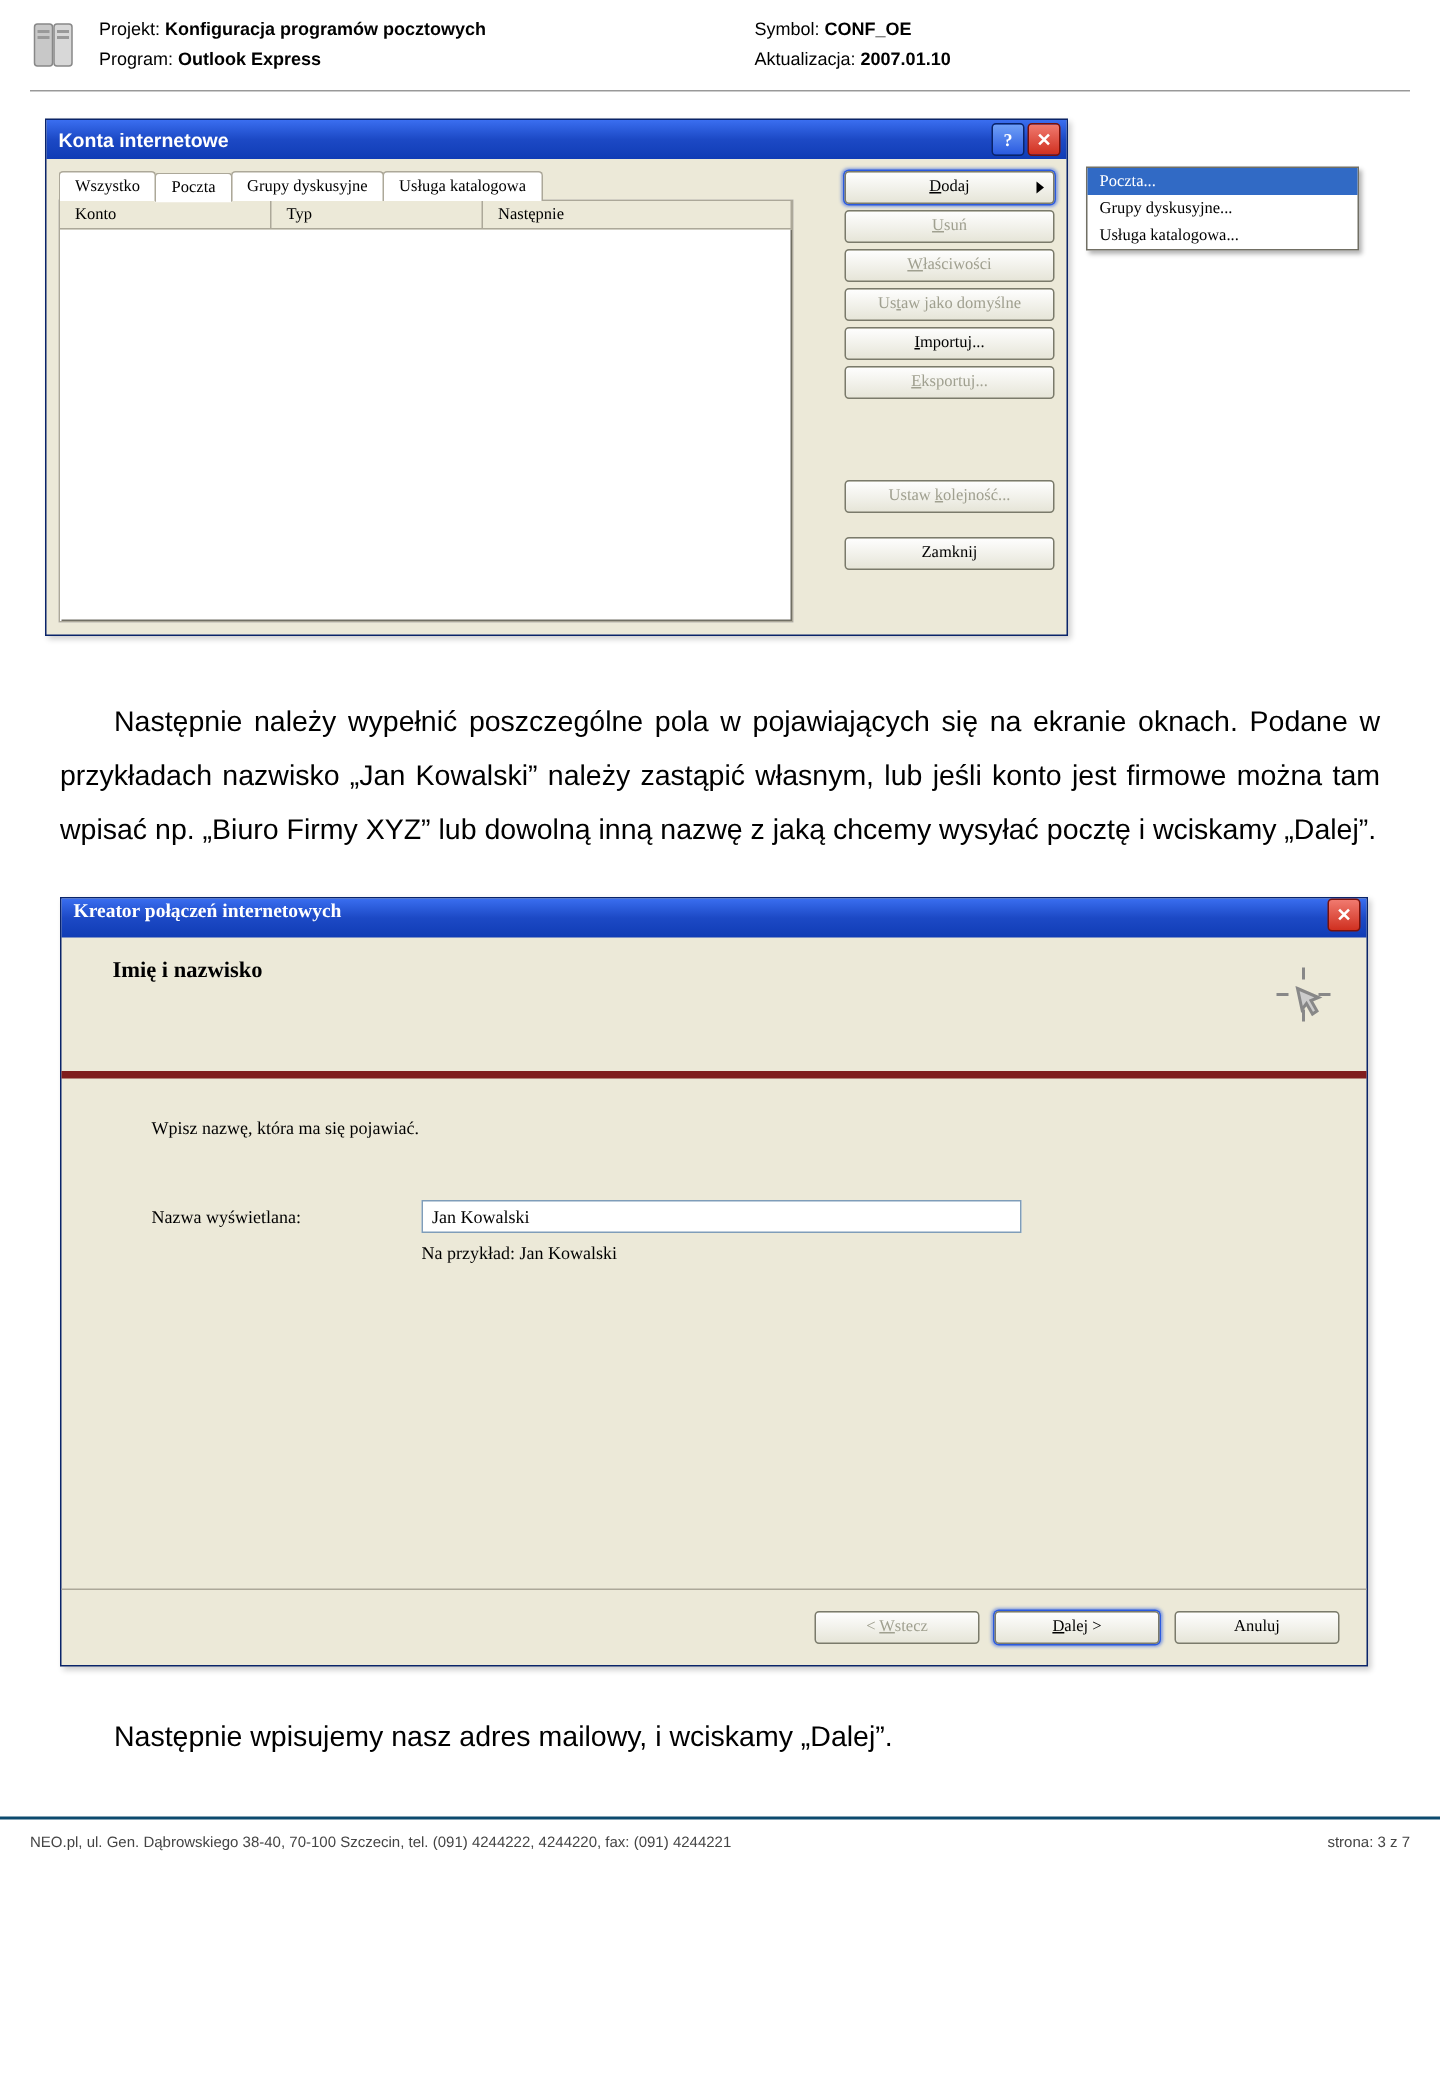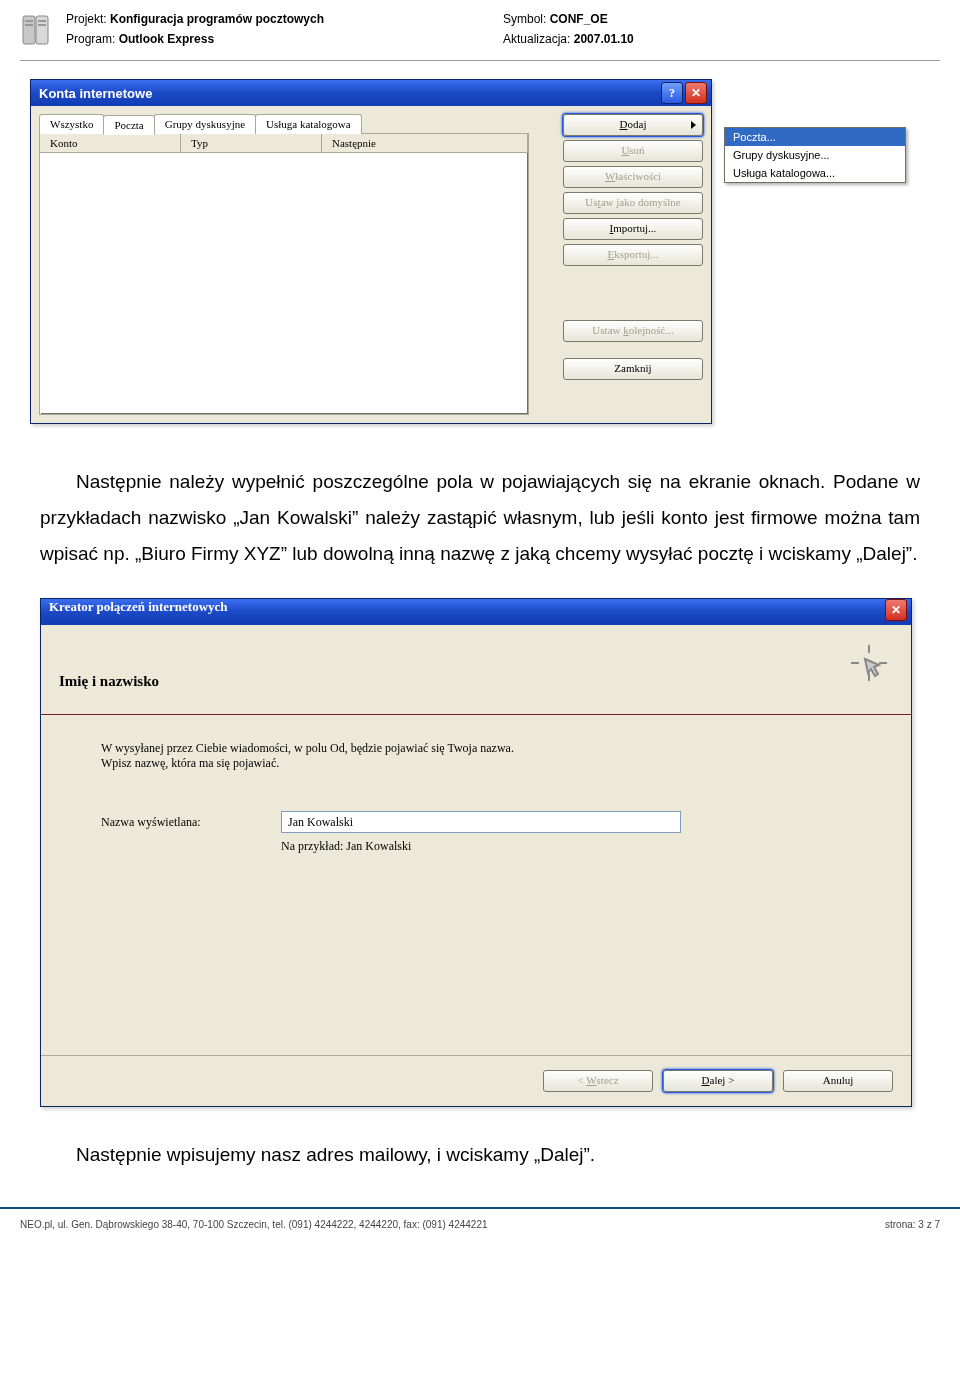--- a/index.html
+++ b/index.html
@@ -149,26 +149,26 @@
   right: 6px;
   top: 50%;
   transform: translateY(-50%);
   border-left: 5px solid #000;
   border-top: 4px solid transparent;
   border-bottom: 4px solid transparent;
 }
 .popup {
   position: absolute;
   left: 694px;
-  top: 48px;
+  top: 32px;
   width: 180px;
   background: #fff;
   border: 1px solid #716f64;
   box-shadow: 2px 2px 3px rgba(0,0,0,0.3);
-  font-family: Liberation Sans, sans-serif;
+  font-family: Liberation Serif, serif;
   font-size: 11px;
 }
 .popup .item { padding: 3px 8px; }
 .popup .item.hi { background: #316ac5; color:#fff; }
 .body-text {
   font-family: Verdana, sans-serif;
   font-size: 19px;
   line-height: 1.9;
   text-align: justify;
   margin: 40px 20px 26px 20px;
@@ -187,25 +187,25 @@
   display: flex;
   align-items: flex-start;
   padding: 0 4px 0 8px;
   color: #fff;
   font-family: Tahoma;
   font-size: 13px;
   font-weight: bold;
 }
 .wizard .w-titlebar .spacer { flex: 1; }
 .wiz-head {
-  padding: 14px 18px 24px 18px;
-  display: flex;
-  align-items: flex-end;
+  padding: 14px 18px 24px 34px;
+  display: flex;
+  align-items: flex-start;
   justify-content: space-between;
-  border-bottom: 1px solid #7f1d1d;
+  border-bottom: 5px solid #7f1d1d;
 }
 .wiz-head .title { font-family: Tahoma; font-size: 15px; font-weight: bold; }
 .wiz-body {
   padding: 26px 60px 10px 60px;
   font-family: Tahoma;
   font-size: 12px;
   min-height: 260px;
 }
 .wiz-row { display:flex; align-items:center; margin-top: 40px; }
 .wiz-row .l { width: 180px; }
@@ -326,21 +326,20 @@
       <div class="cursor-icon">
         <svg viewBox="0 0 48 48">
             <g stroke="#888" stroke-width="2" fill="none">
               <path d="M24 6 v8 M24 34 v8 M6 24 h8 M34 24 h8"></path>
               <path d="M20 20 l14 6 -5 2 4 7 -3 2 -4-7 -3 4 z" fill="#ccc"></path>
             </g>
           </svg>
       </div>
     </div>
     <div class="wiz-body">
-      <div>W wysyłanej przez Ciebie wiadomości, w polu Od, będzie pojawiać się Twoja nazwa.</div>
       <div>Wpisz nazwę, która ma się pojawiać.</div>
       <div class="wiz-row">
         <div class="l"><span class="u">N</span>azwa wyświetlana:</div>
         <input class="xpinput" value="Jan Kowalski" style="">
       </div>
       <div class="wiz-example">Na przykład: Jan Kowalski</div>
     </div>
     <div class="wiz-btns">
       <div class="xpbtn disabled">&lt; <span class="u">W</span>stecz</div>
       <div class="xpbtn focus"><span class="u">D</span>alej &gt;</div>

